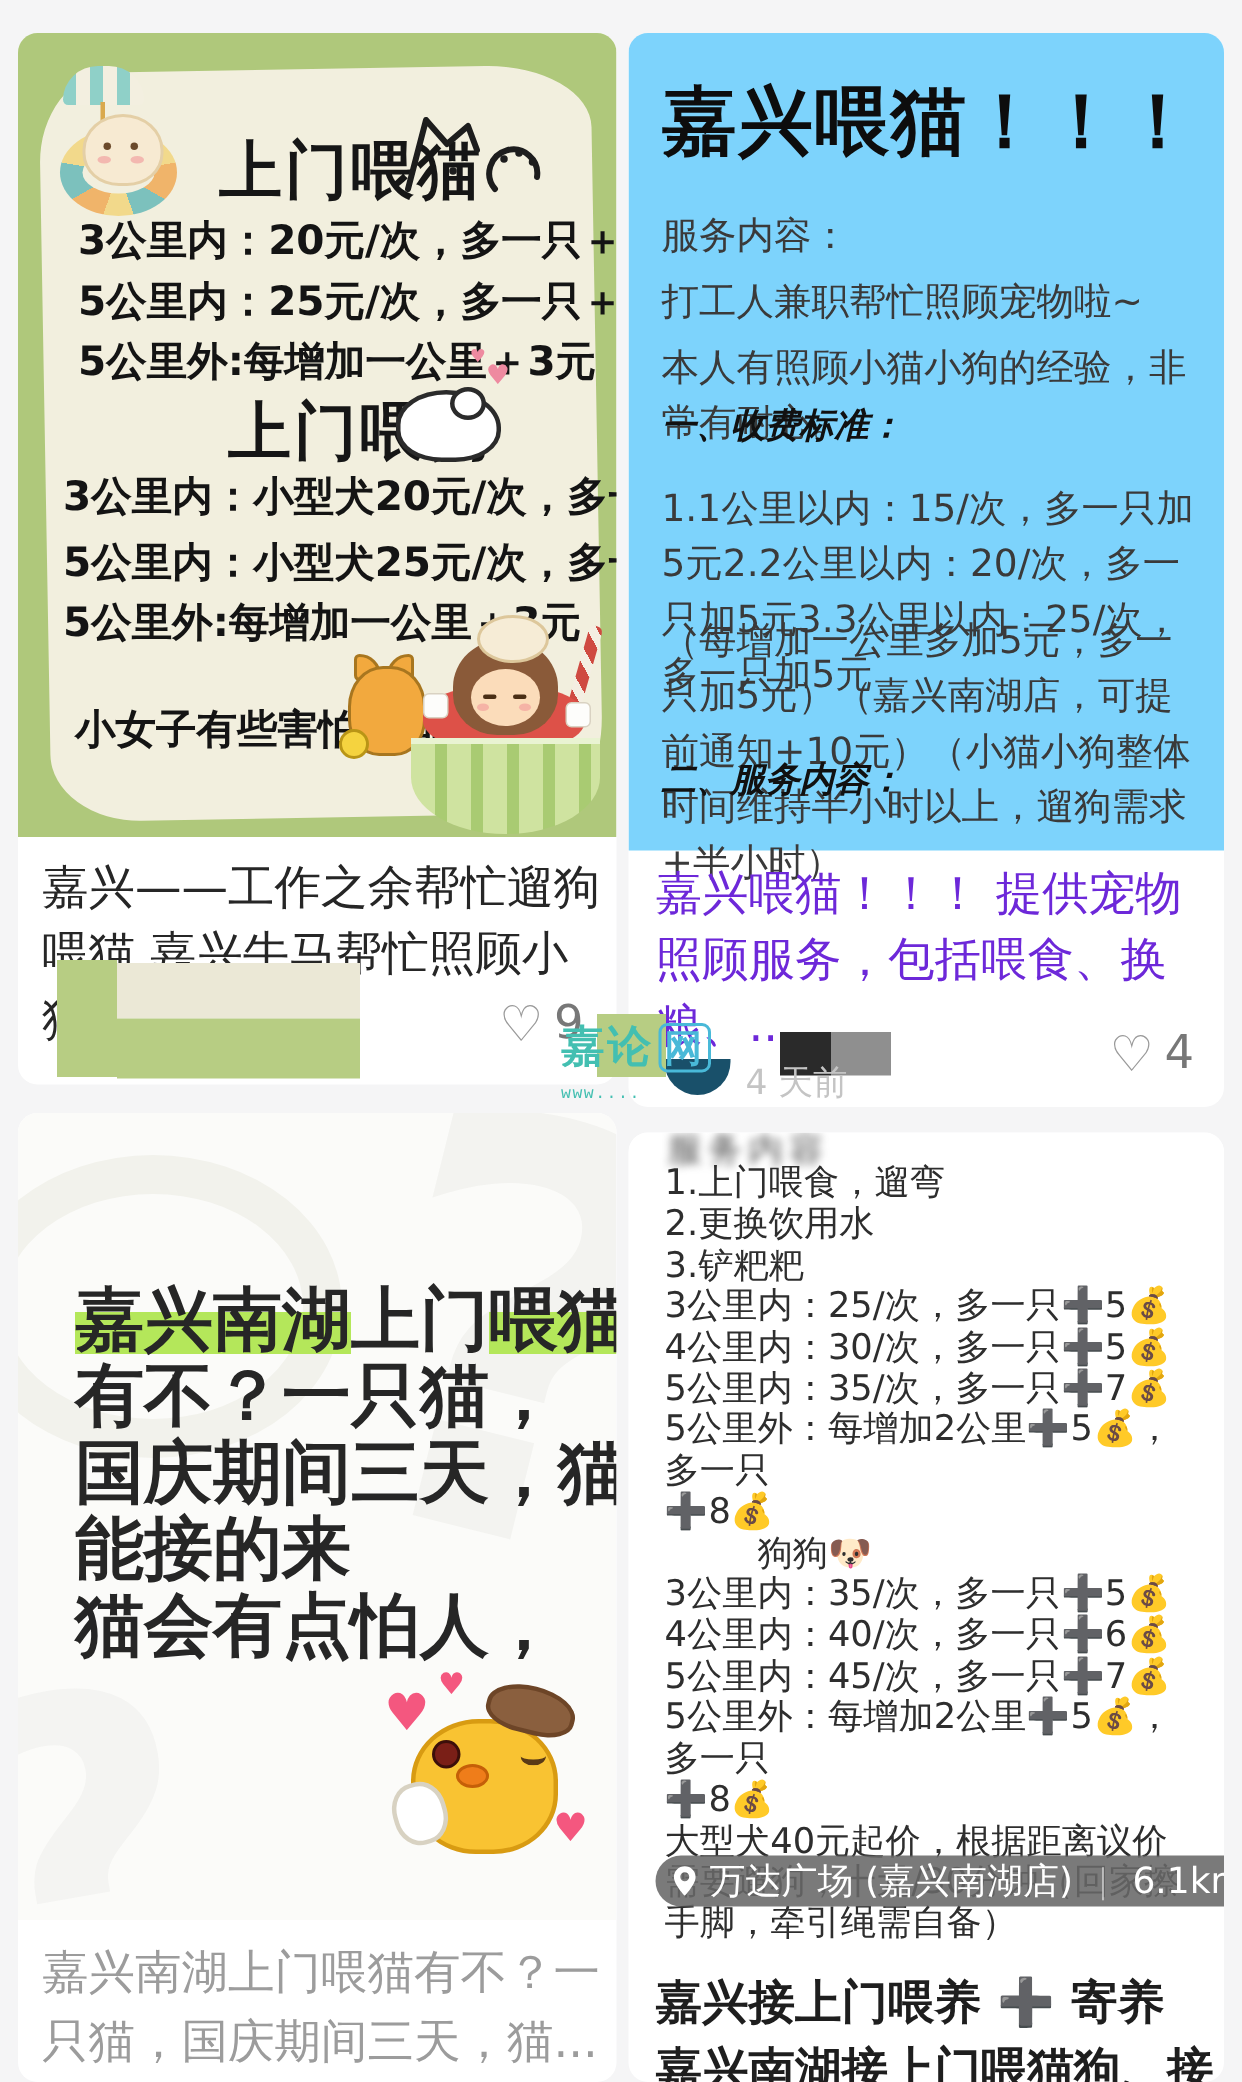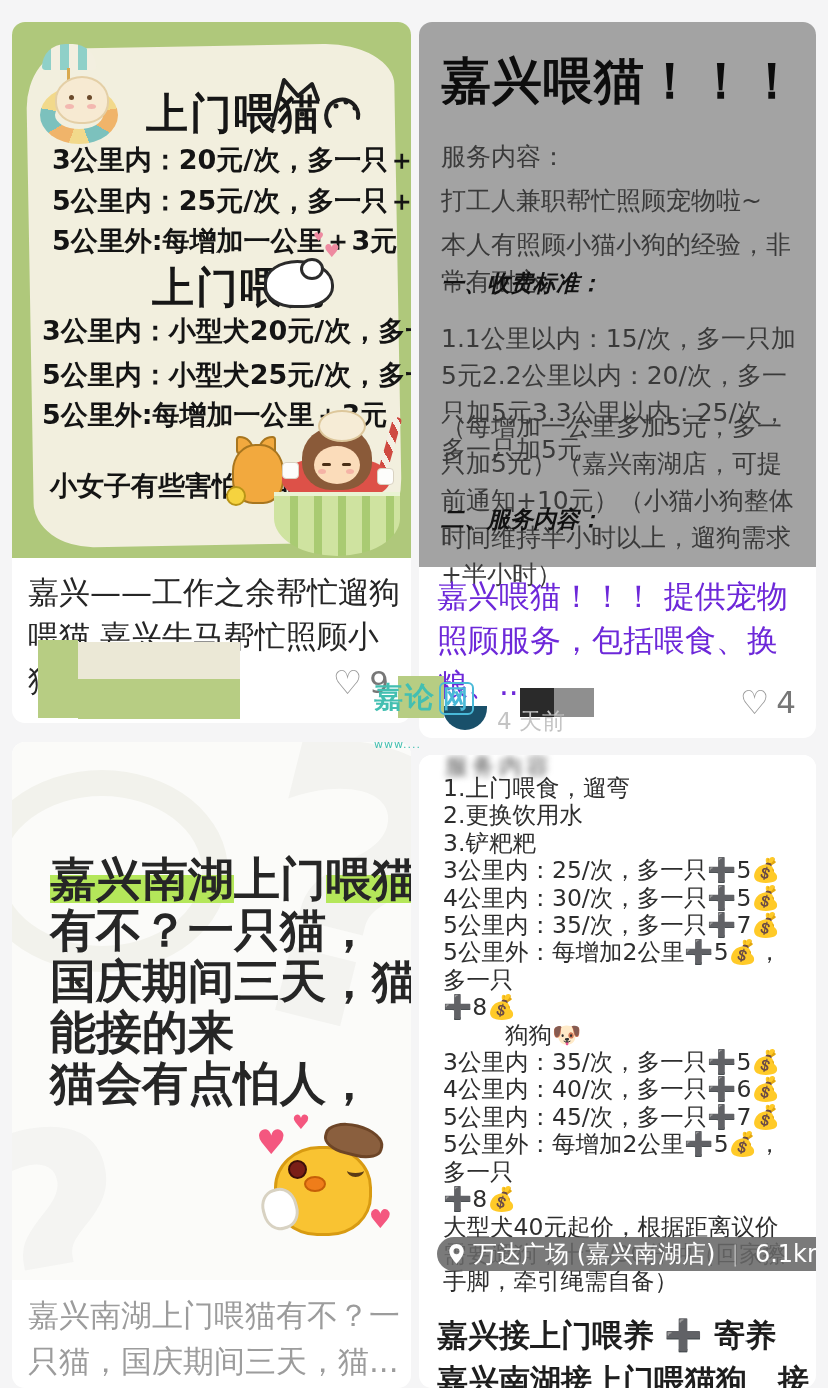--- a/index.html
+++ b/index.html
@@ -76,21 +76,21 @@
   .c1a{left:26px;top:618px;width:40px;height:78px;background:#b7cd83;}
   .c1b{left:66px;top:620px;width:162px;height:37px;background:#ebe8d6;}
   .c1c{left:66px;top:657px;width:162px;height:40px;background:#b7cd83;}
   .like{position:absolute;display:flex;align-items:center;gap:7px;color:#8f8f8f;}
   .like .hrt{font-size:33px;line-height:33px;color:#9a9a9a;}
   .like .cnt{font-size:31px;color:#777;}
   .like1{right:22px;top:642px;}
 
   
   #card2{left:419px;top:22px;width:397px;height:716px;}
-  .flyer2{position:relative;height:545px;background:#a3a3a3;}
+  .flyer2{position:relative;height:545px;background:#7dd3fc;}
   .f2-head{position:absolute;left:22px;top:26px;font-size:50px;font-weight:800;color:#0d0d0d;letter-spacing:1px;}
   .f2-p{position:absolute;left:22px;font-size:25px;color:#3a3a3a;width:358px;line-height:37px;}
   .f2-sec{position:absolute;left:22px;font-size:23px;font-weight:800;color:#111;font-style:italic;}
   .title2{position:absolute;left:18px;top:552px;width:370px;font-size:31px;line-height:44px;
           font-weight:500;color:#6d28d9;}
   .avatar2{position:absolute;left:24px;top:684px;width:44px;height:24px;background:#19506a;
            border-radius:0 0 22px 22px;}
   .c2a{left:101px;top:666px;width:34px;height:29px;background:#2a2a2a;}
   .c2b{left:135px;top:666px;width:40px;height:29px;background:#8f8f8f;}
   .time2{position:absolute;left:78px;top:684px;font-size:23px;color:#c4c4c4;}
@@ -141,21 +141,21 @@
   .pill .sep{color:rgba(255,255,255,0.55);font-size:22px;margin:0 1px;}
   .title4{position:absolute;left:18px;top:558px;width:372px;font-size:31px;line-height:45px;
           font-weight:600;color:#1e1e1e;}
 
   
   .wm-censor{position:absolute;left:398px;top:676px;width:46px;height:42px;background:#b7cd83;z-index:9;}
   .wm{position:absolute;left:374px;top:678px;z-index:10;color:#43bfb1;}
   .wm-title{display:flex;align-items:center;font-size:29px;font-weight:700;letter-spacing:2px;}
   .wm-box{border:2px solid #49b9d8;border-radius:6px;padding:0 2px;margin-left:3px;color:#49b9d8;
           font-size:25px;line-height:29px;}
-  .wm-url{font-size:11px;letter-spacing:1px;margin-top:20px;}
+  .wm-url{font-size:11px;letter-spacing:1px;margin-top:6px;font-family:Liberation Mono, monospace;}
 </style>
 </head>
 <body>
 
 <div id="screen">
 
   <div class="card" id="card1">
     <div class="flyer1">
       <div class="paper"></div>
 

